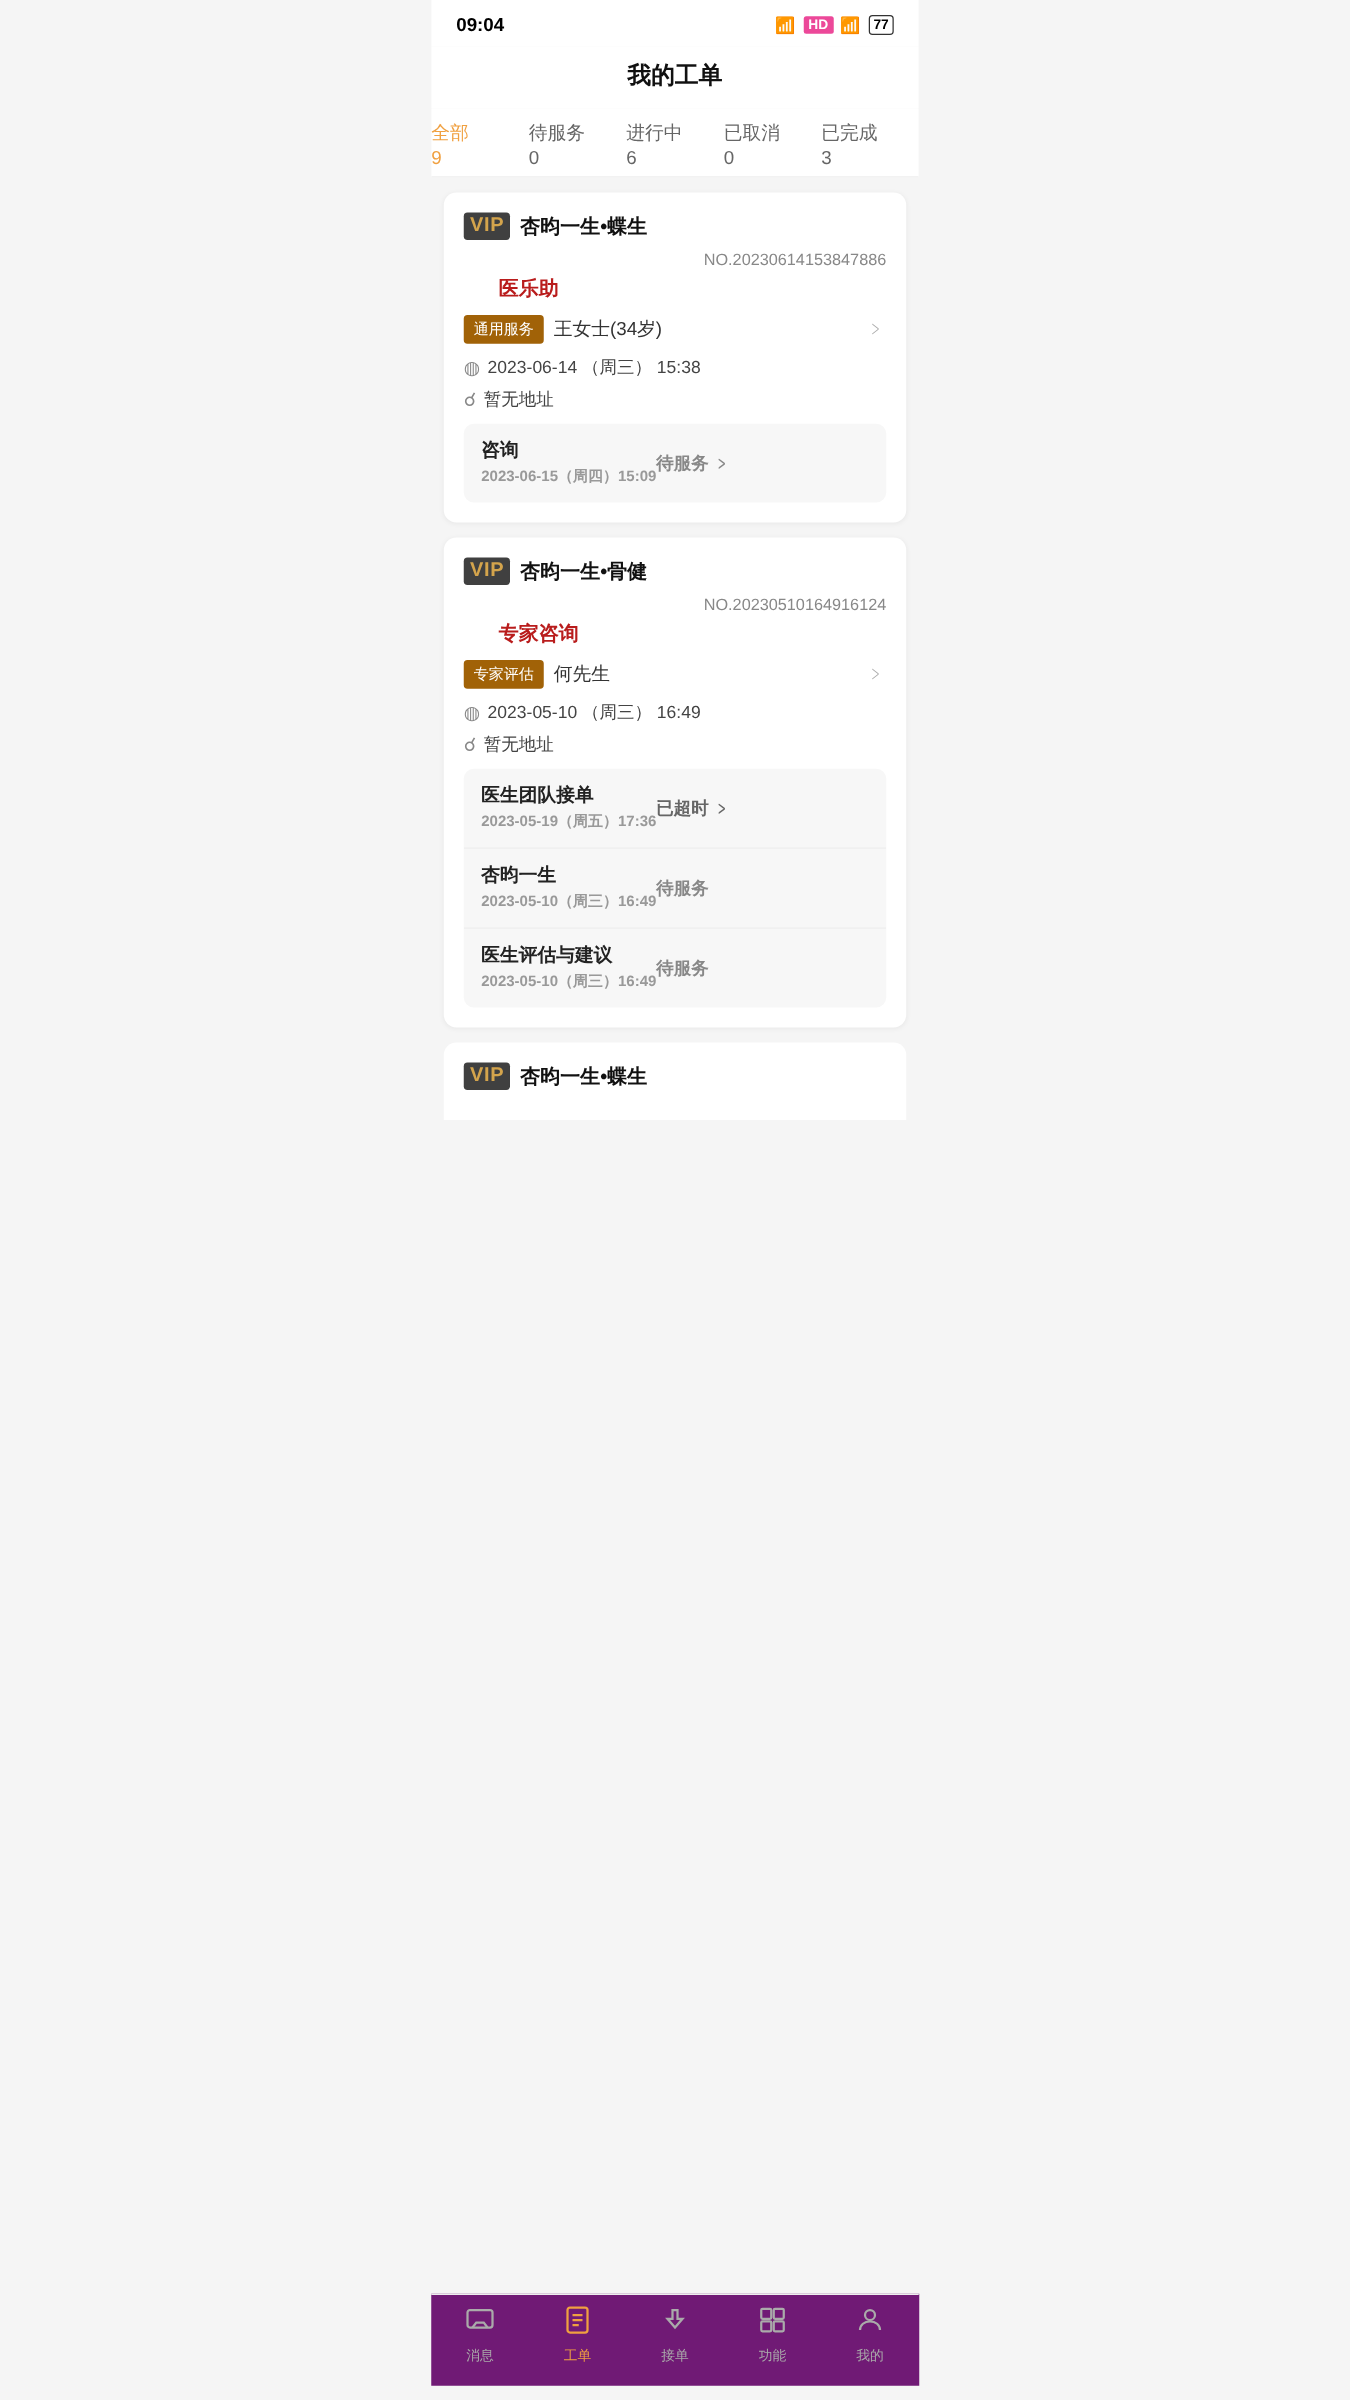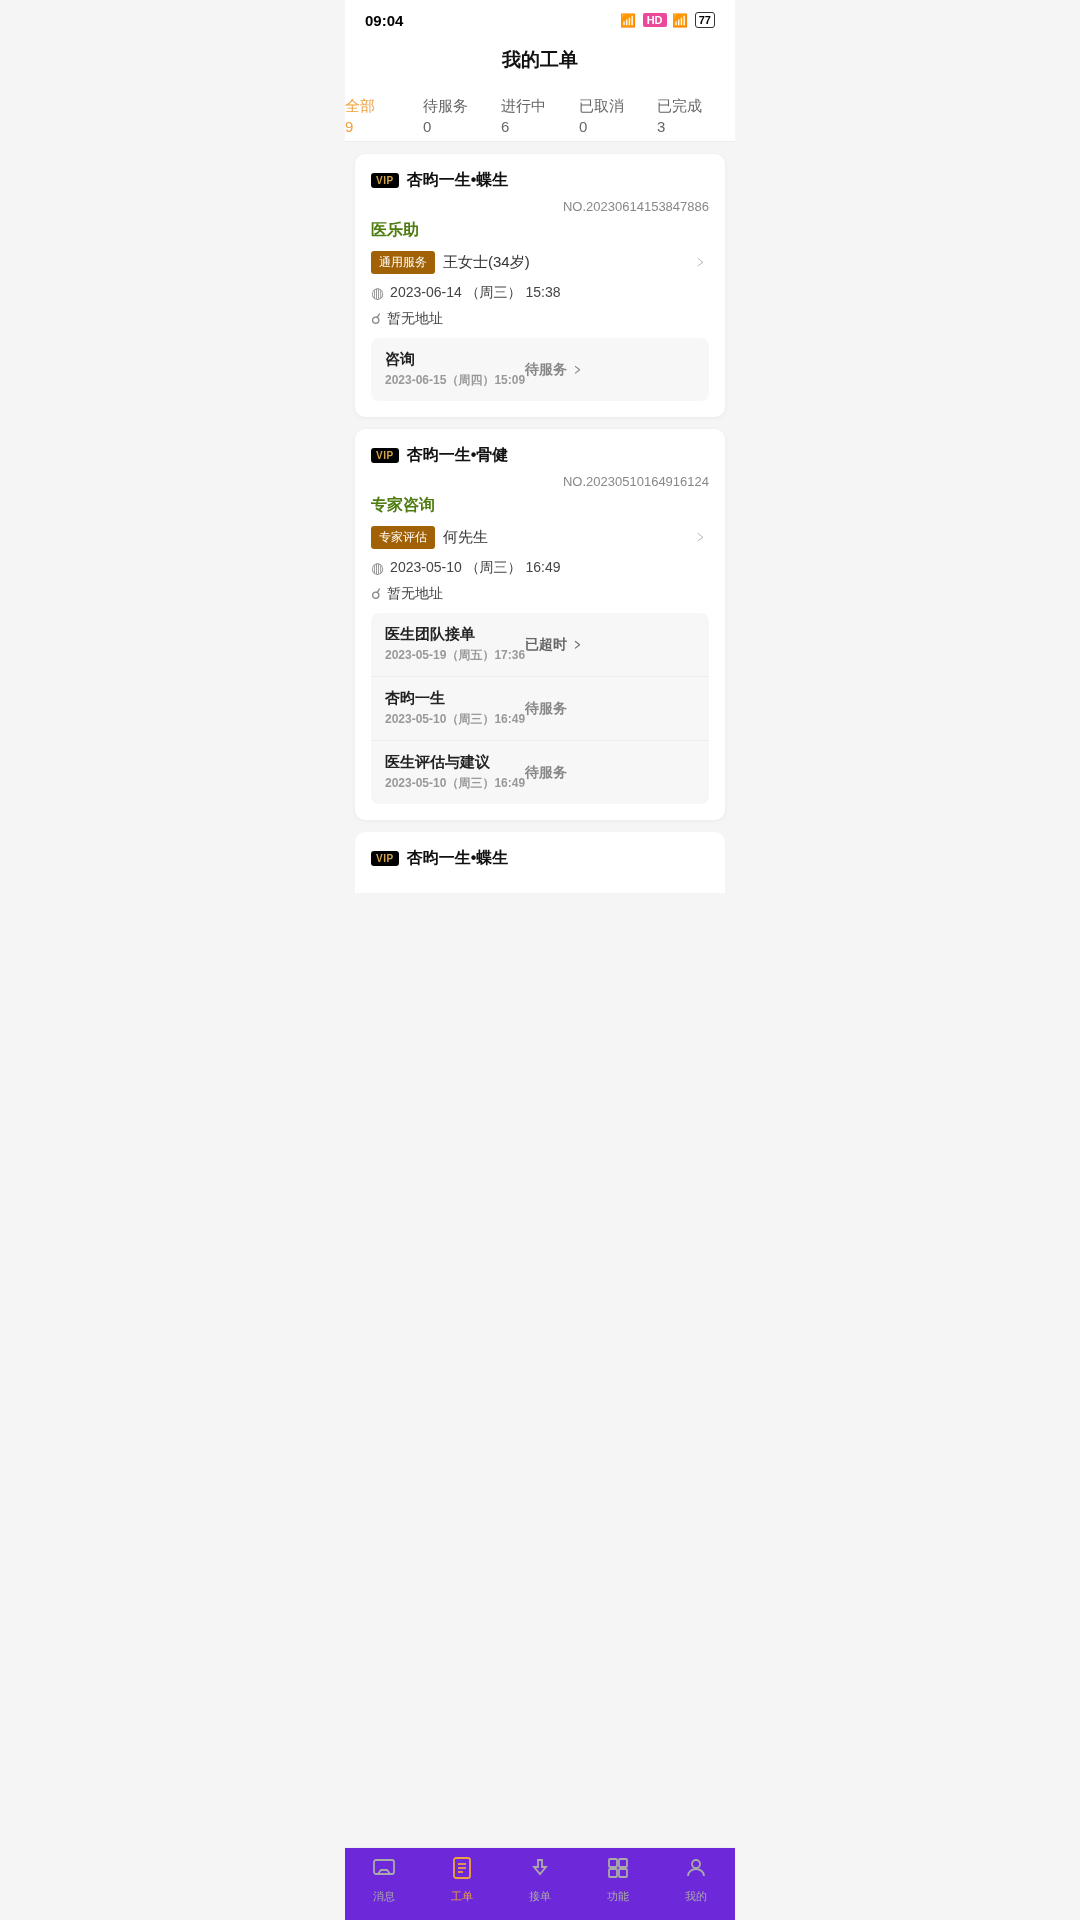--- a/index.html
+++ b/index.html
@@ -79,44 +79,45 @@
       padding: 16px;
       box-shadow: 0 1px 4px rgba(0,0,0,0.05);
     }
     .card-header {
       display: flex;
       align-items: center;
       gap: 8px;
       margin-bottom: 8px;
     }
     .vip-badge {
-      background: #000000;
+      background: #404040;
       color: #d4a44c;
-      font-size: 10px;
+      font-size: 16px;
       font-weight: bold;
       padding: 2px 5px;
       border-radius: 3px;
       letter-spacing: 0.5px;
     }
     .card-title {
       font-size: 16px;
       font-weight: 600;
       color: #111;
     }
     .order-no {
       text-align: right;
       font-size: 13px;
       color: #888;
       margin-bottom: 6px;
     }
     .service-name {
       font-size: 16px;
       font-weight: 600;
-      color: #4d7c0f;
+      color: #b91c1c;
       margin-bottom: 10px;
+      margin-left: 28px;
     }
     .service-tag-row {
       display: flex;
       align-items: center;
       justify-content: space-between;
       margin-bottom: 10px;
     }
     .service-tag-left {
       display: flex;
       align-items: center;
@@ -184,25 +185,25 @@
       align-items: center;
       gap: 4px;
       font-size: 14px;
       color: #888;
     }
     .sub-card-right.overtime {
       color: #666;
     }
     .bottom-nav {
       position: fixed;
-      bottom: 0;
+      bottom: 12px;
       left: 50%;
       transform: translateX(-50%);
       width: 390px;
-      background: #6d28d9;
+      background: #701a75;
       border-top: 1px solid #eee;
       display: flex;
       padding: 8px 0 16px;
     }
     .nav-item {
       flex: 1;
       display: flex;
       flex-direction: column;
       align-items: center;
       gap: 3px;

